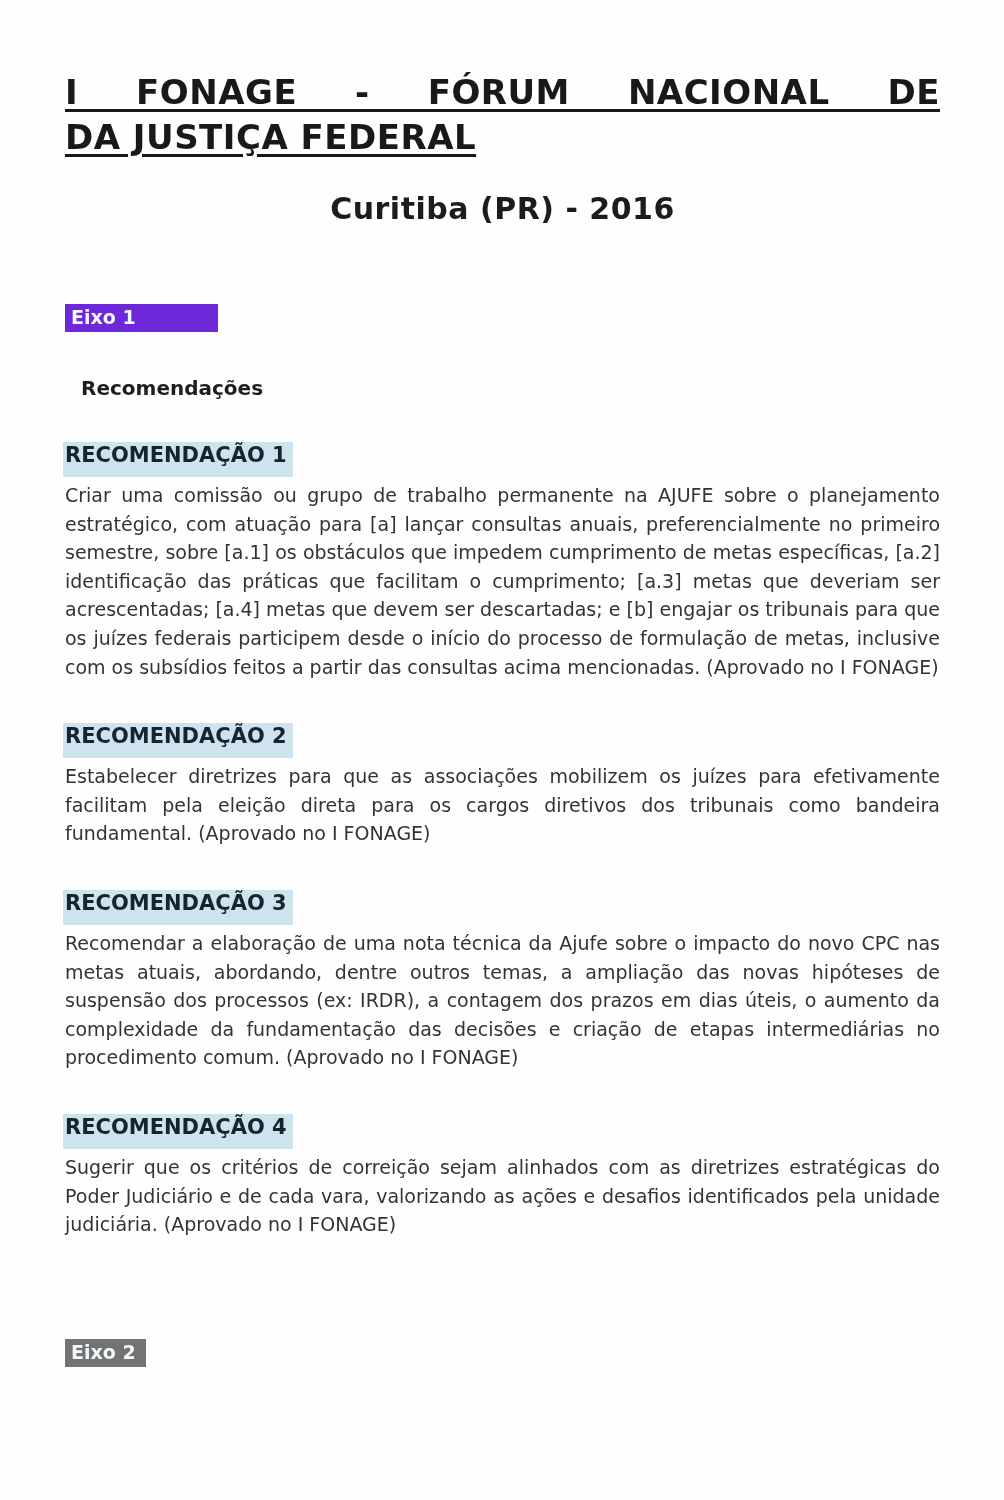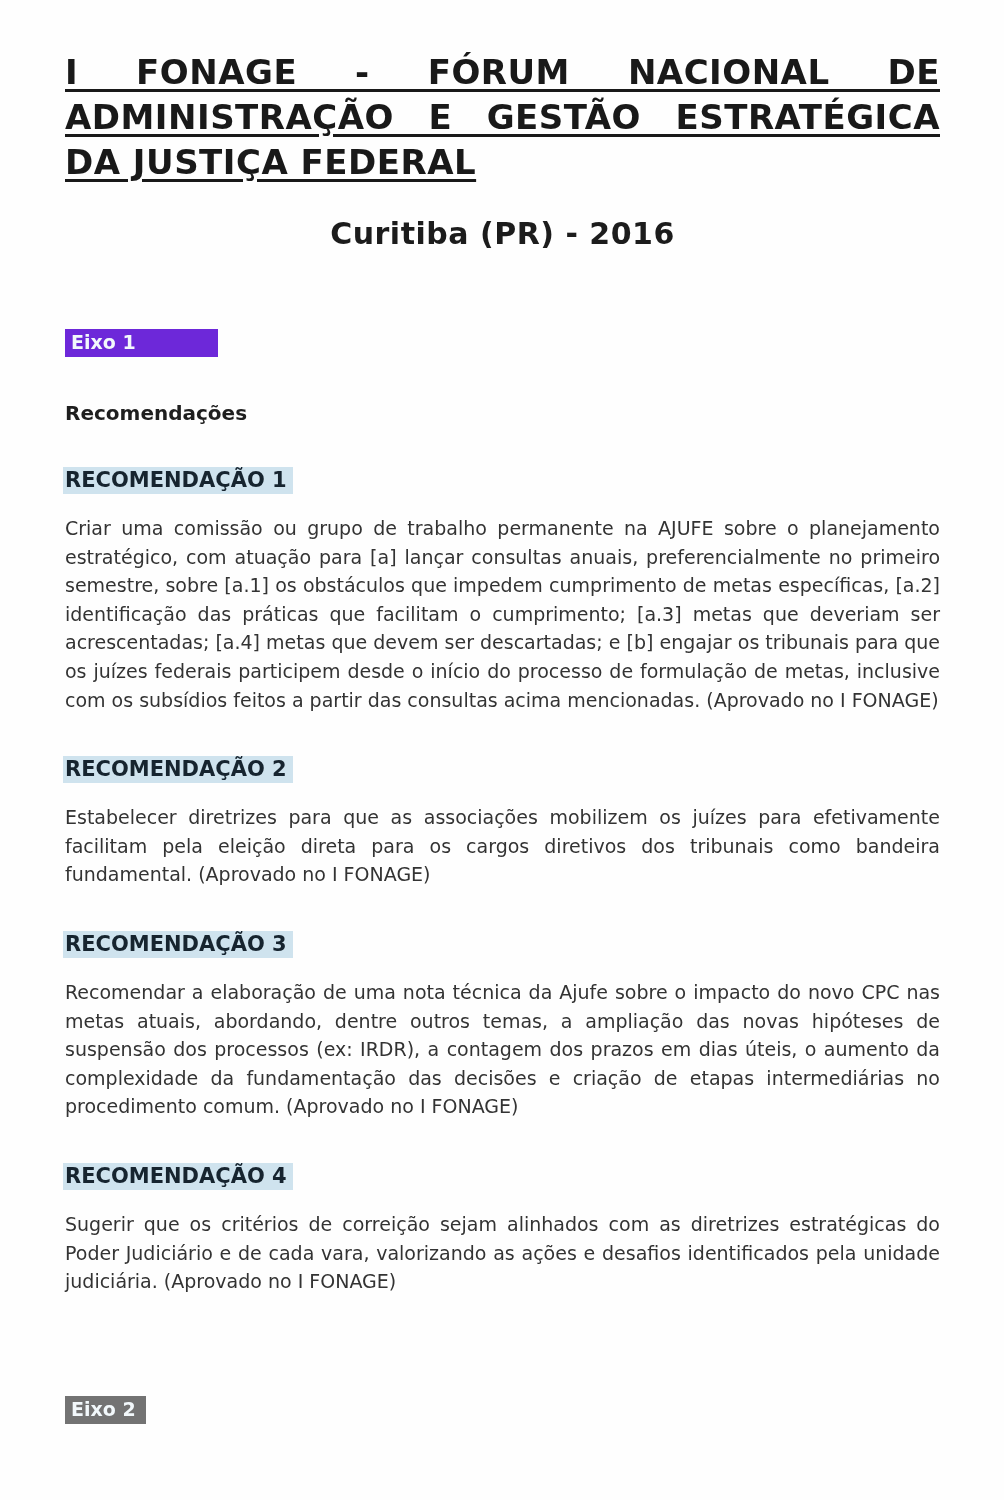--- a/index.html
+++ b/index.html
@@ -31,20 +31,21 @@
   .title-line {
     display: block;
     text-decoration: underline;
     text-underline-offset: 5px;
     white-space: nowrap;
   }
   .title-line.stretch {
     text-align: justify;
     text-align-last: justify;
     white-space: normal;
+    margin-top: 20px;
   }
   .doc-subtitle {
     margin: 31px 0 0 0;
     font-size: 30px;
     font-weight: bold;
     color: #1c1c1c;
     letter-spacing: 0.5px;
     text-align: center;
   }
   .doc-tagline {
@@ -64,54 +65,53 @@
   .eixo-1 {
     margin-top: 78px;
     background: #6d28d9;
     min-width: 137px;
   }
   .eixo-2 {
     margin-top: 100px;
     background: #737373;
   }
   .section-heading {
-    margin: 44px 0 0 0;
+    margin: 44px 0 0 16px;
     font-size: 20px;
     font-weight: bold;
     color: #1e1e1e;
   }
   .rec-block {
     margin-top: 42px;
   }
   .rec-heading {
     display: inline-block;
     font-size: 21px;
     font-weight: bold;
     color: #16242f;
     background: #cfe3ee;
-    padding: 0 6px 1px 2px;
+    padding: 0 6px 9px 2px;
     margin-left: -2px;
     line-height: 26px;
   }
   .rec-body {
-    margin: 20px 0 0 0;
+    margin: 4px 0 0 0;
     font-size: 19px;
     line-height: 28.6px;
     color: #333333;
     text-align: justify;
   }
 </style>
 </head>
 <body>
 
 <div class="page">
 
   <h1 class="doc-title">
     <span class="title-line stretch">I FONAGE - FÓRUM NACIONAL DE</span>
-    <span class="title-line stretch">ADMINISTRAÇÃO E GESTÃO ESTRATÉGICA</span>
     <span class="title-line">DA JUSTIÇA FEDERAL</span>
   </h1>
 
   <p class="doc-subtitle">Curitiba (PR) - 2016</p>
 
 
   <div>
     <span class="eixo-box eixo-1">Eixo 1</span>
   </div>
 

